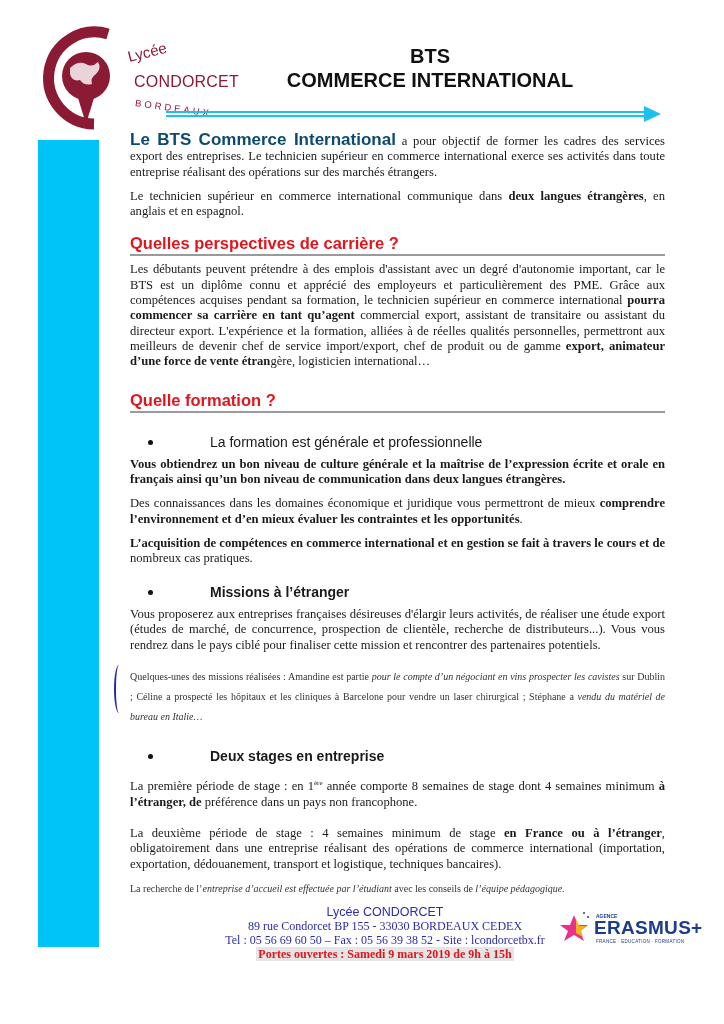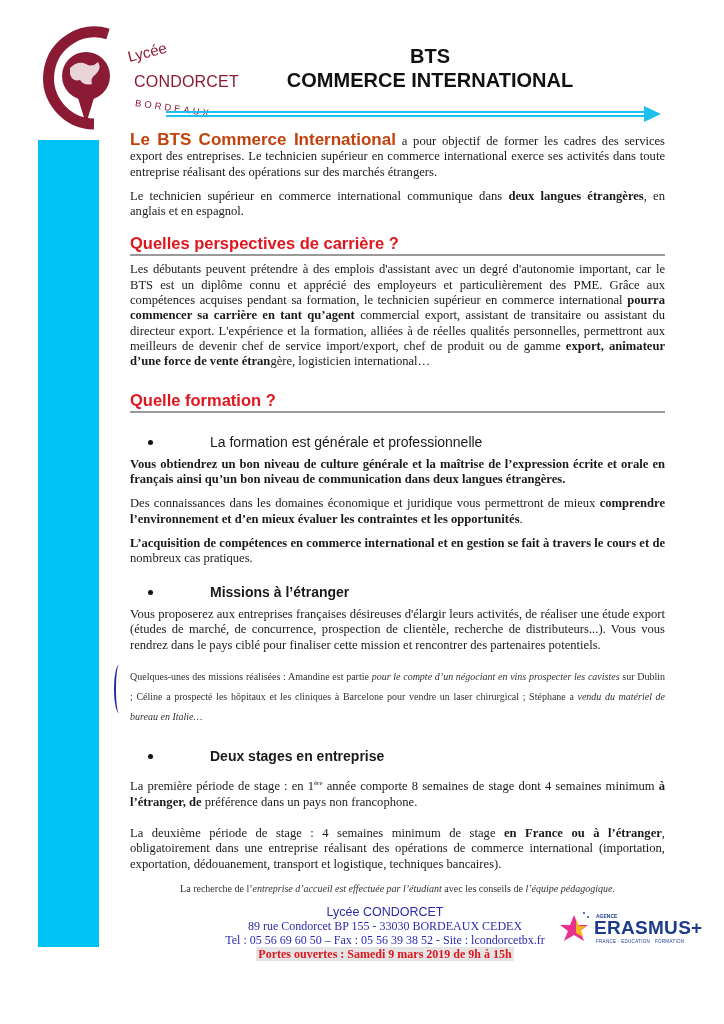--- a/index.html
+++ b/index.html
@@ -14,35 +14,35 @@
     .logo-text-bordeaux { position: absolute; left: 106px; top: 77px; font-family: "Liberation Sans", sans-serif; font-size: 9.5px; color: #8b1a35; letter-spacing: 3px; transform: rotate(8deg); transform-origin: left top; }
 
     .title { left: 230px; top: 44px; width: 400px; text-align: center; font-family: "Liberation Sans", sans-serif; font-weight: bold; font-size: 20px; line-height: 24px; color: #111; }
 
     .arrow { left: 166px; top: 104px; width: 500px; height: 20px; }
 
     .sidebar-bar { left: 38px; top: 140px; width: 61px; height: 807px; background: #00c3f5; }
 
     .content { left: 130px; top: 132px; width: 535px; font-size: 12.6px; line-height: 15.3px; }
     .content p { margin: 0 0 9px 0; text-align: justify; }
-    .lead-title { color: #c2410c; font-family: "Liberation Sans", sans-serif; font-weight: bold; font-size: 17px; }
+    .lead-title { color: #0c4a6e; font-family: "Liberation Sans", sans-serif; font-weight: bold; font-size: 17px; }
     .section-heading {
       color: #e0161e; font-family: "Liberation Sans", sans-serif; font-weight: bold; font-size: 16.5px;
       border-bottom: 2px solid #9a9a9a; padding-bottom: 1px; margin: 14px 0 6px 0; line-height: 20px;
     }
     .bullet { font-family: "Liberation Sans", sans-serif; font-size: 14px; margin: 18px 0 7px 18px; display: flex; align-items: center; gap: 39px; }
     .bullet .dot { display: inline-block; width: 5px; height: 5px; border-radius: 50%; background: #111; margin-right: 18px; }
     .bullet.bold { font-weight: bold; }
     .b { font-weight: bold; }
     .quote {
       position: relative; font-size: 10px; line-height: 20px; color: #333; margin: 14px 0 10px 0; text-align: justify;
     }
     .quote .brace { position: absolute; left: -16px; top: -2px; width: 8px; height: 48px; border-left: 2px solid #2a2aa0; border-radius: 60% 0 0 60%; }
     .quote i { font-style: italic; }
-    .note { font-size: 10px; text-align: center; color: #333; margin-top: 6px; }
+    .note { font-size: 10px; text-align: left; color: #333; margin-top: 6px; }
     .note i { font-style: italic; }
     sup { font-size: 7px; }
 
     .footer { left: 190px; top: 905px; width: 390px; text-align: center; color: #2b2bb0; font-size: 12px; line-height: 14px; }
     .footer .school { font-family: "Liberation Sans", sans-serif; font-size: 12.5px; }
     .footer .open { display: inline-block; background: #e5e5e5; color: #e0161e; font-weight: bold; padding: 0 2px; }
 
     .erasmus { left: 560px; top: 905px; width: 130px; height: 50px; }
     .erasmus .agence { position: absolute; left: 36px; top: 8px; font-family: "Liberation Sans", sans-serif; font-size: 5px; font-weight: bold; color: #1e3c8c; }
     .erasmus .word { position: absolute; left: 22px; top: 12px; font-family: "Liberation Sans", sans-serif; font-weight: bold; font-size: 19px; color: #1e3c8c; letter-spacing: 0.3px; margin-left: 12px; }

